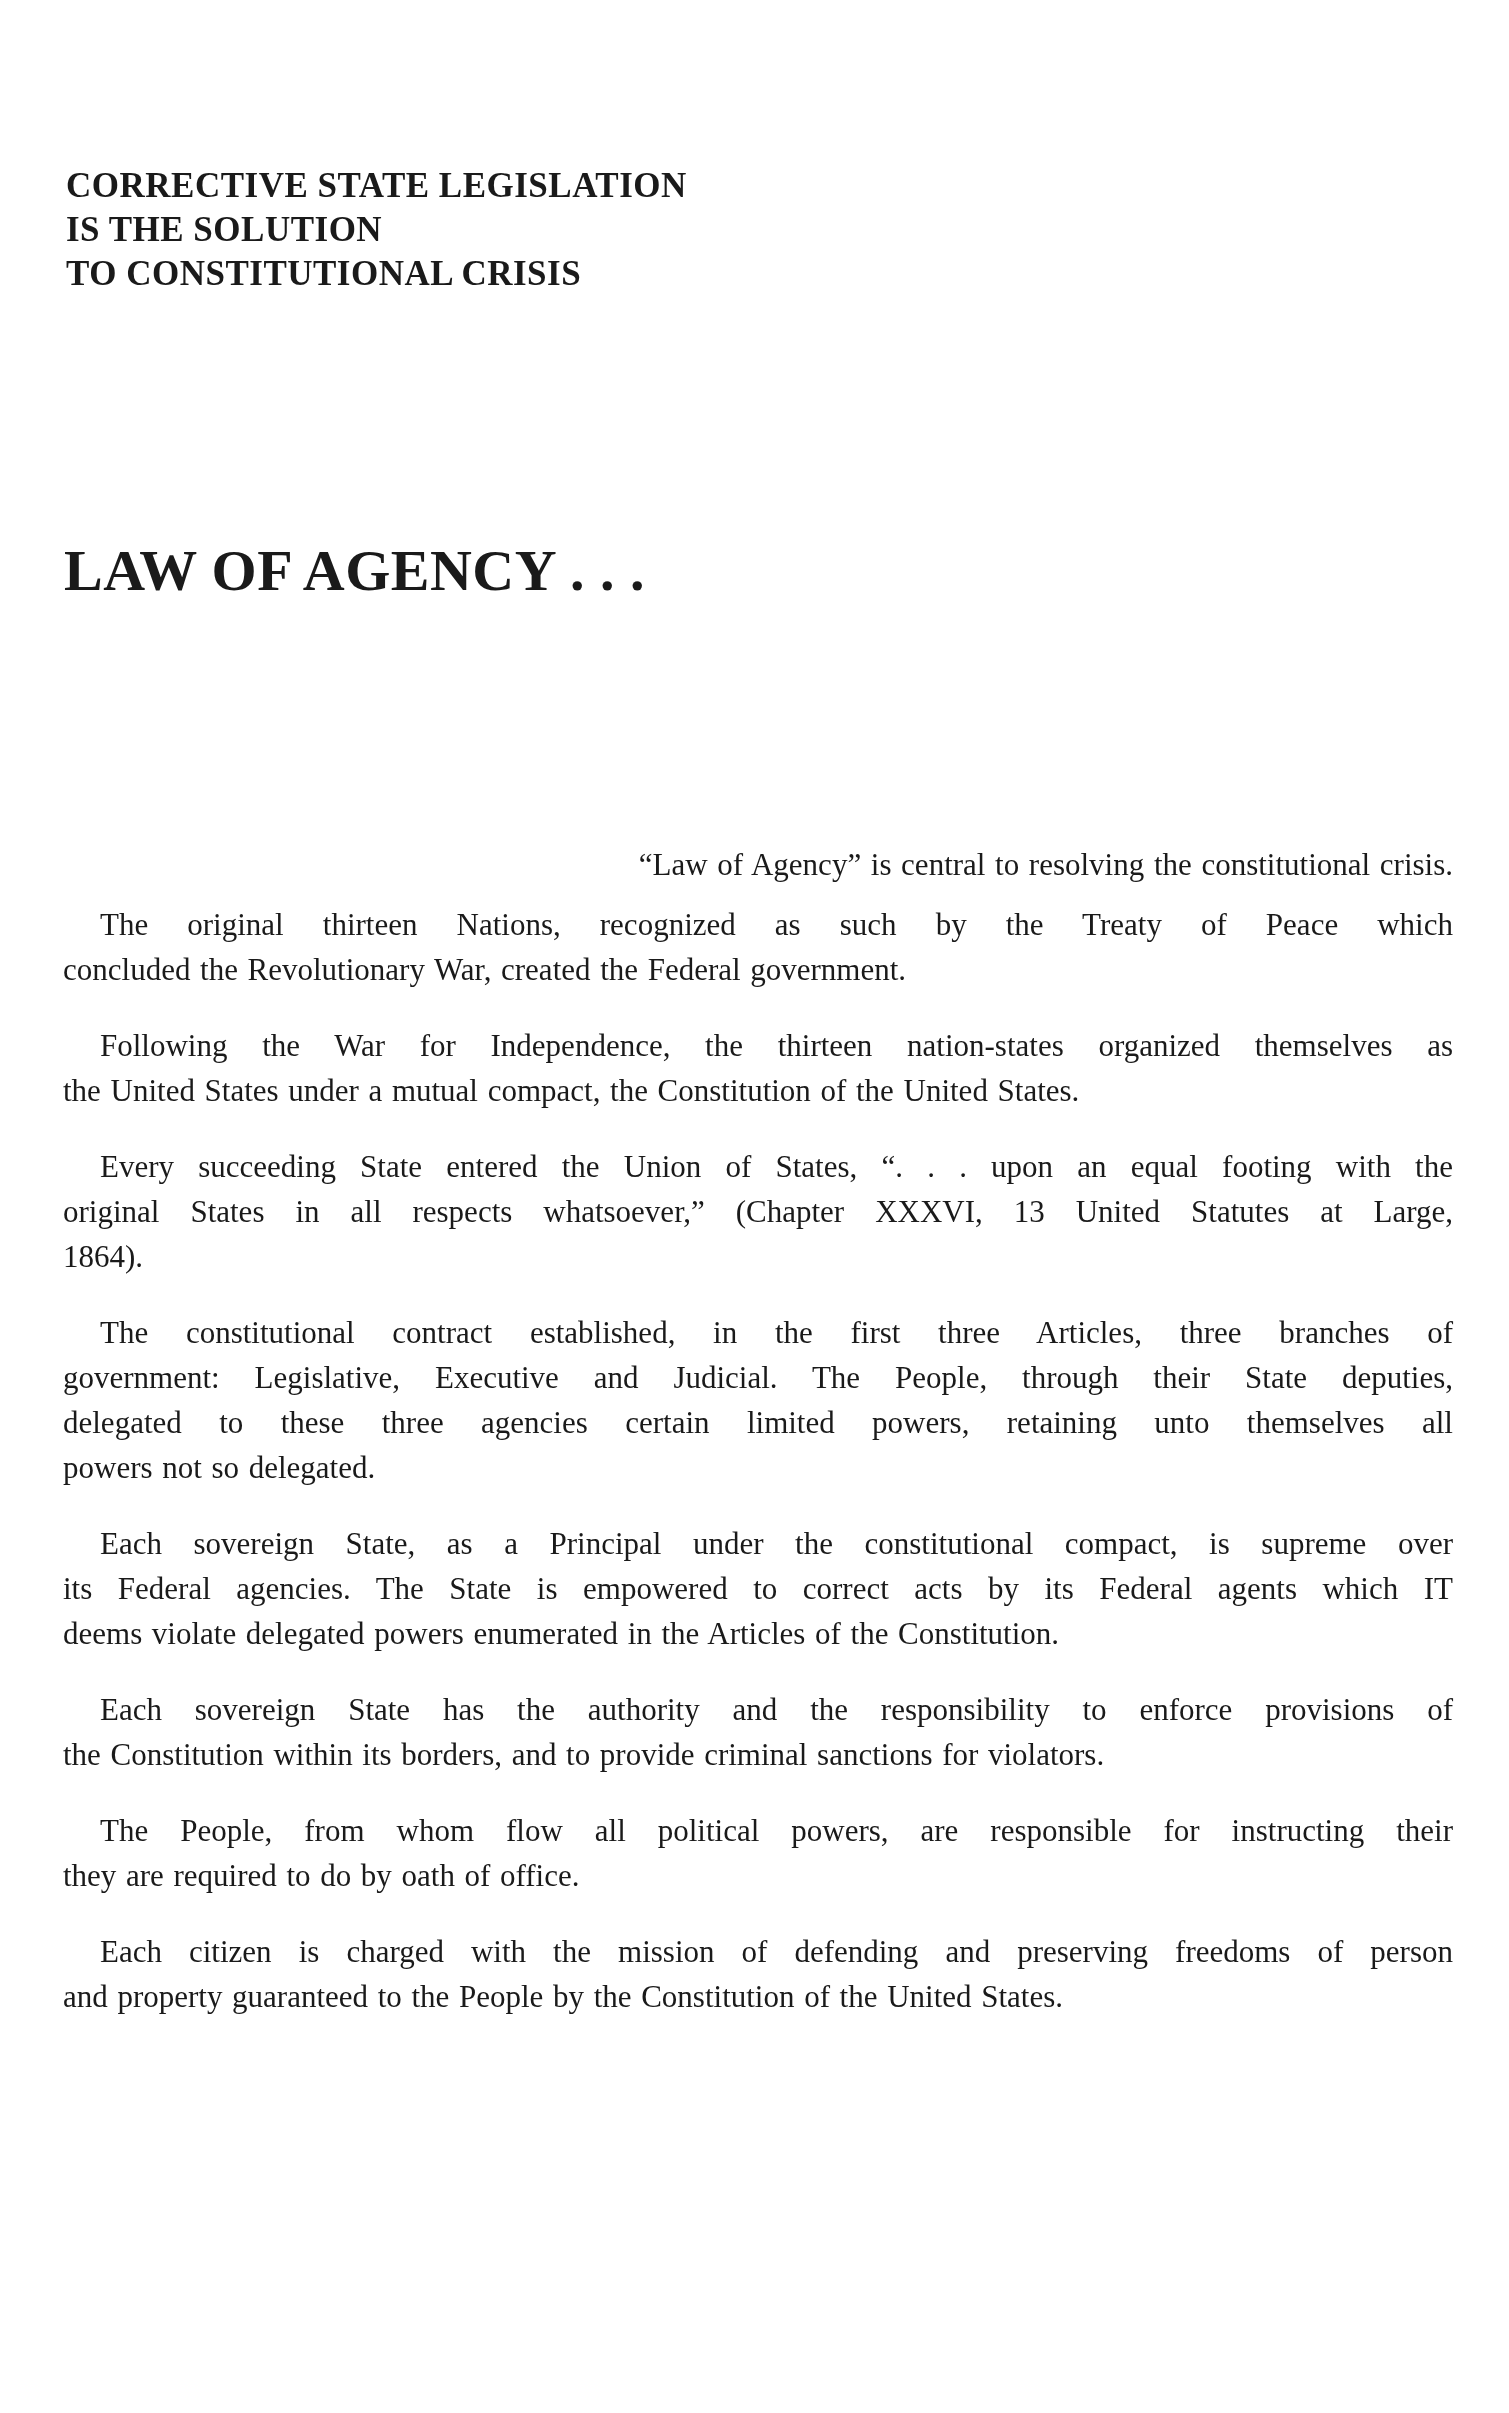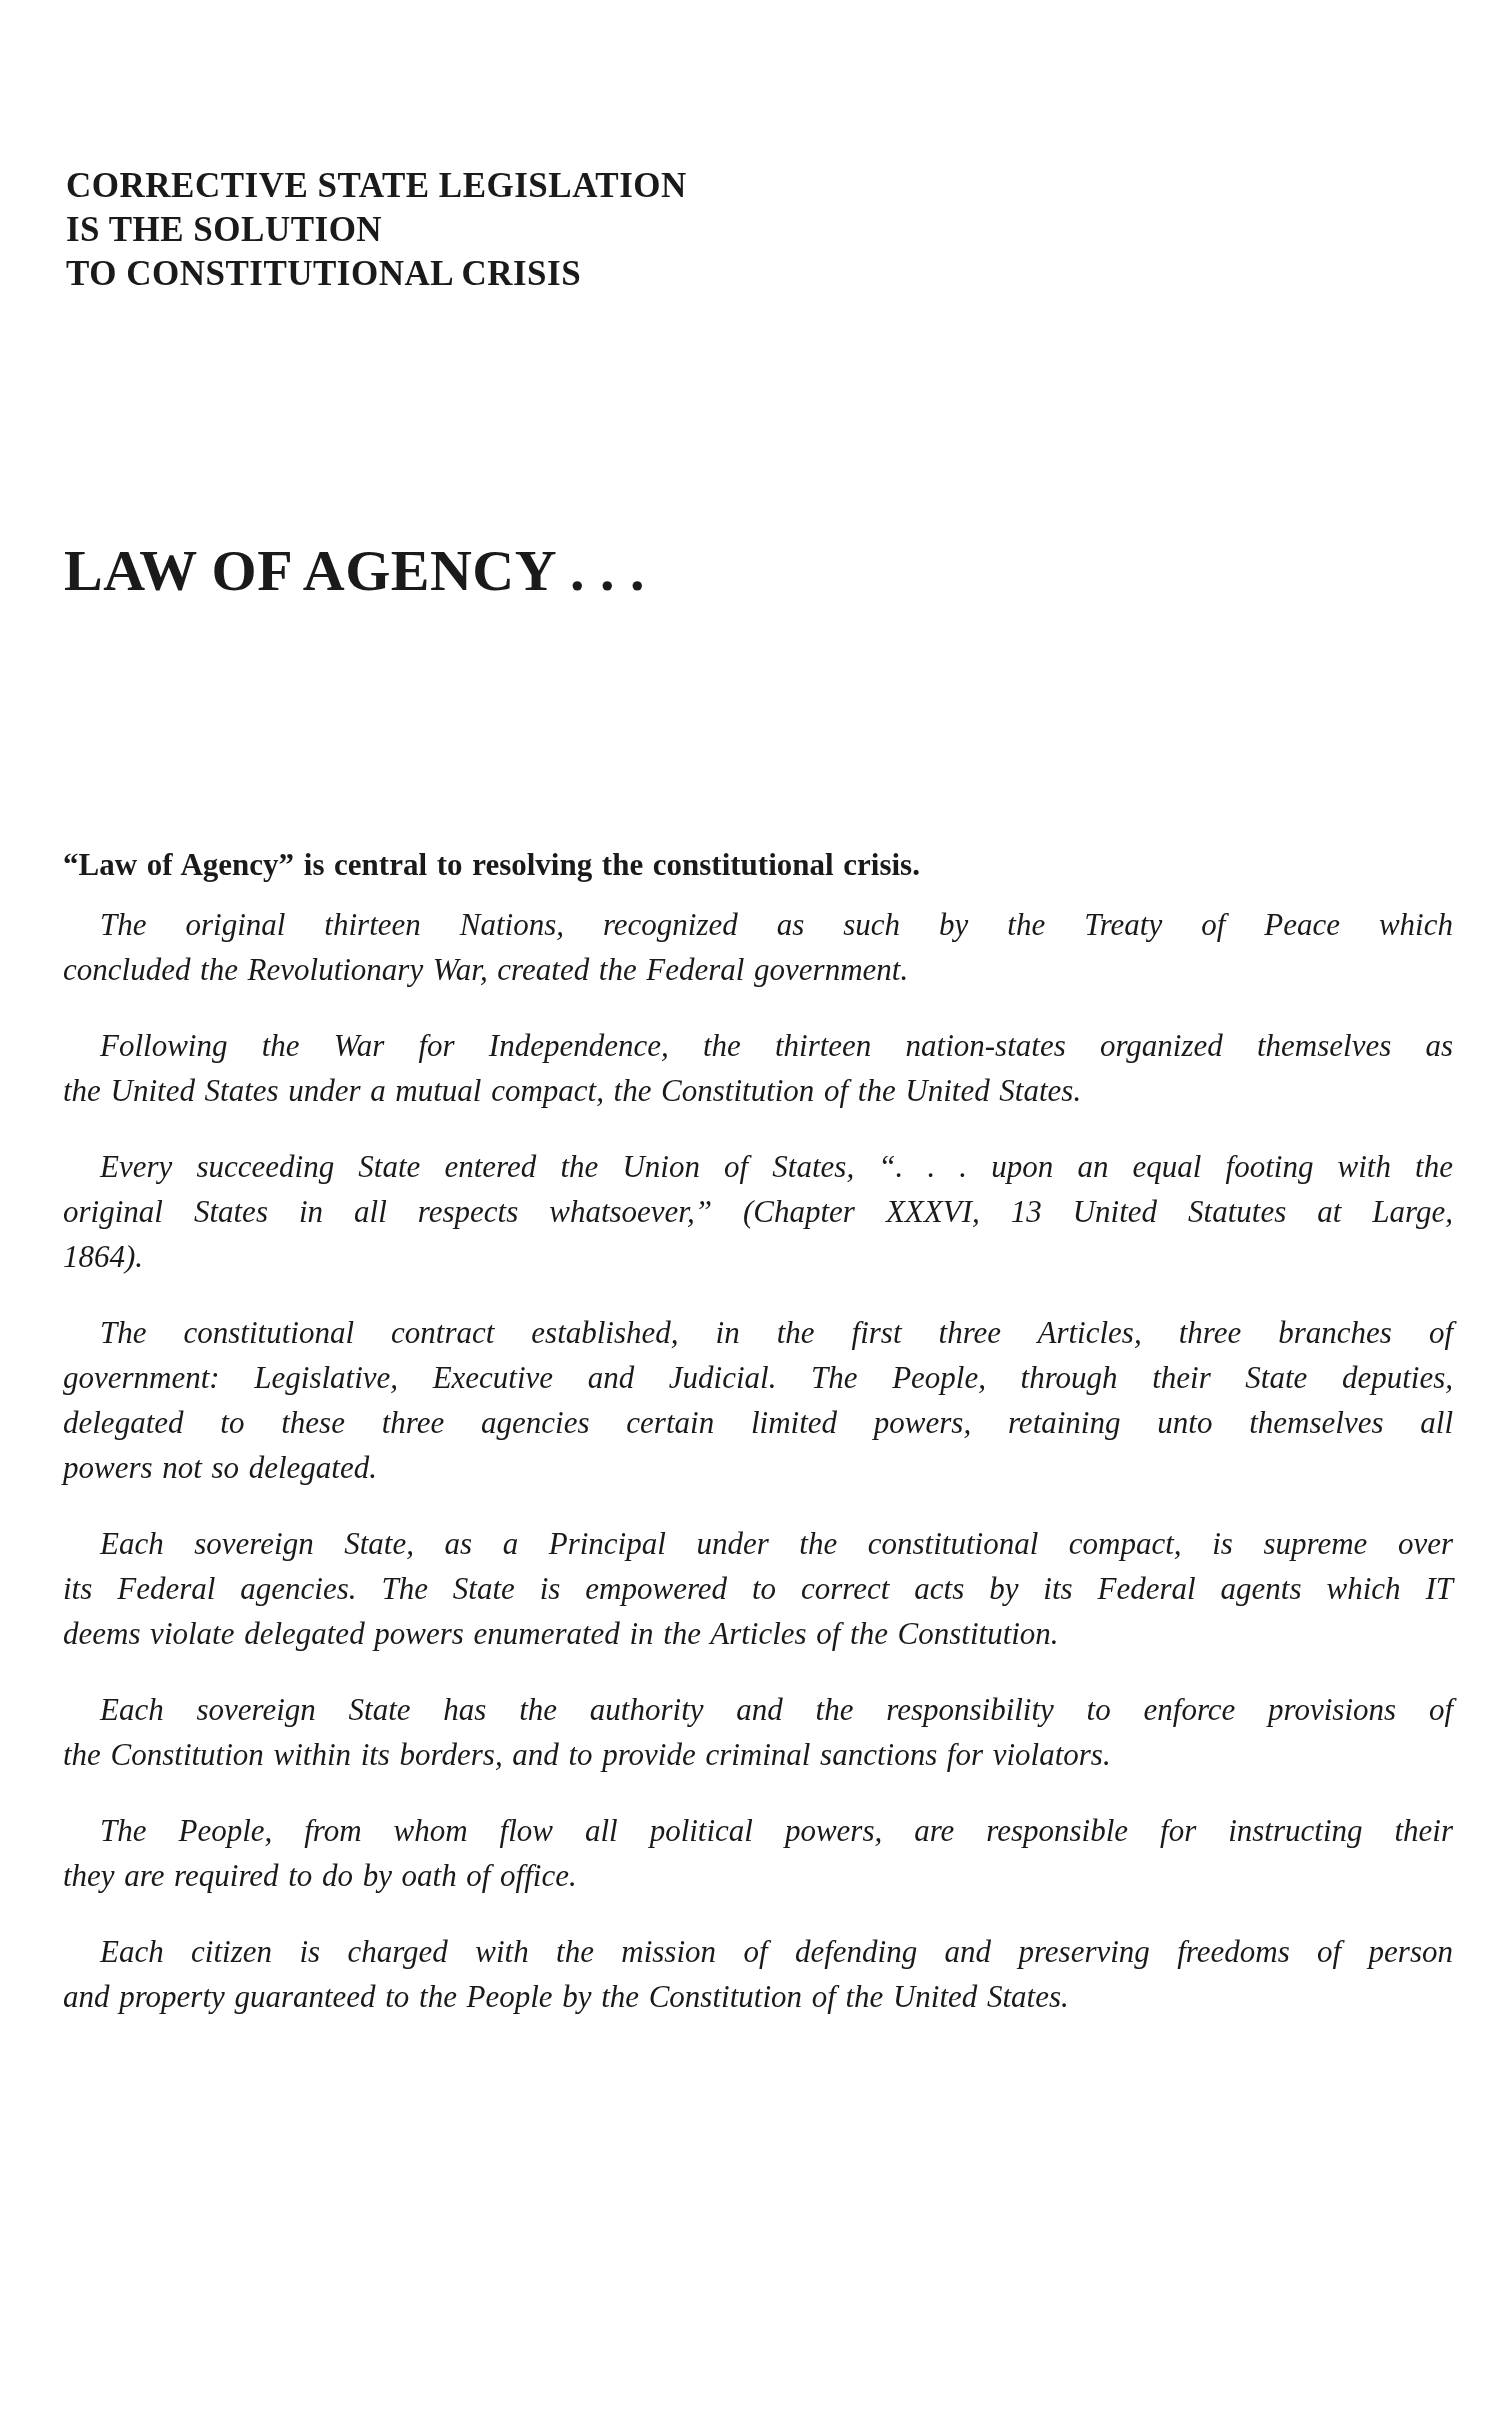--- a/index.html
+++ b/index.html
@@ -46,30 +46,30 @@
   .body-block {
     position: absolute;
     left: 63px;
     top: 842px;
     width: 1390px;
     font-size: 31px;
     line-height: 45px;
     word-spacing: 1.9px;
   }
   .lead {
-    font-weight: bold;
+    font-weight: normal;
     margin: 0 0 7px 0;
+    text-align: right;
   }
   .para {
     margin: 0 0 15.4px 0;
   }
   .tl {
     text-align: justify;
     text-align-last: justify;
-    font-style: italic;
   }
   .tl.first {
     text-indent: 37px;
   }
   .tl.last {
     text-align: justify;
     text-align-last: left;
   }
 </style>
 </head>

